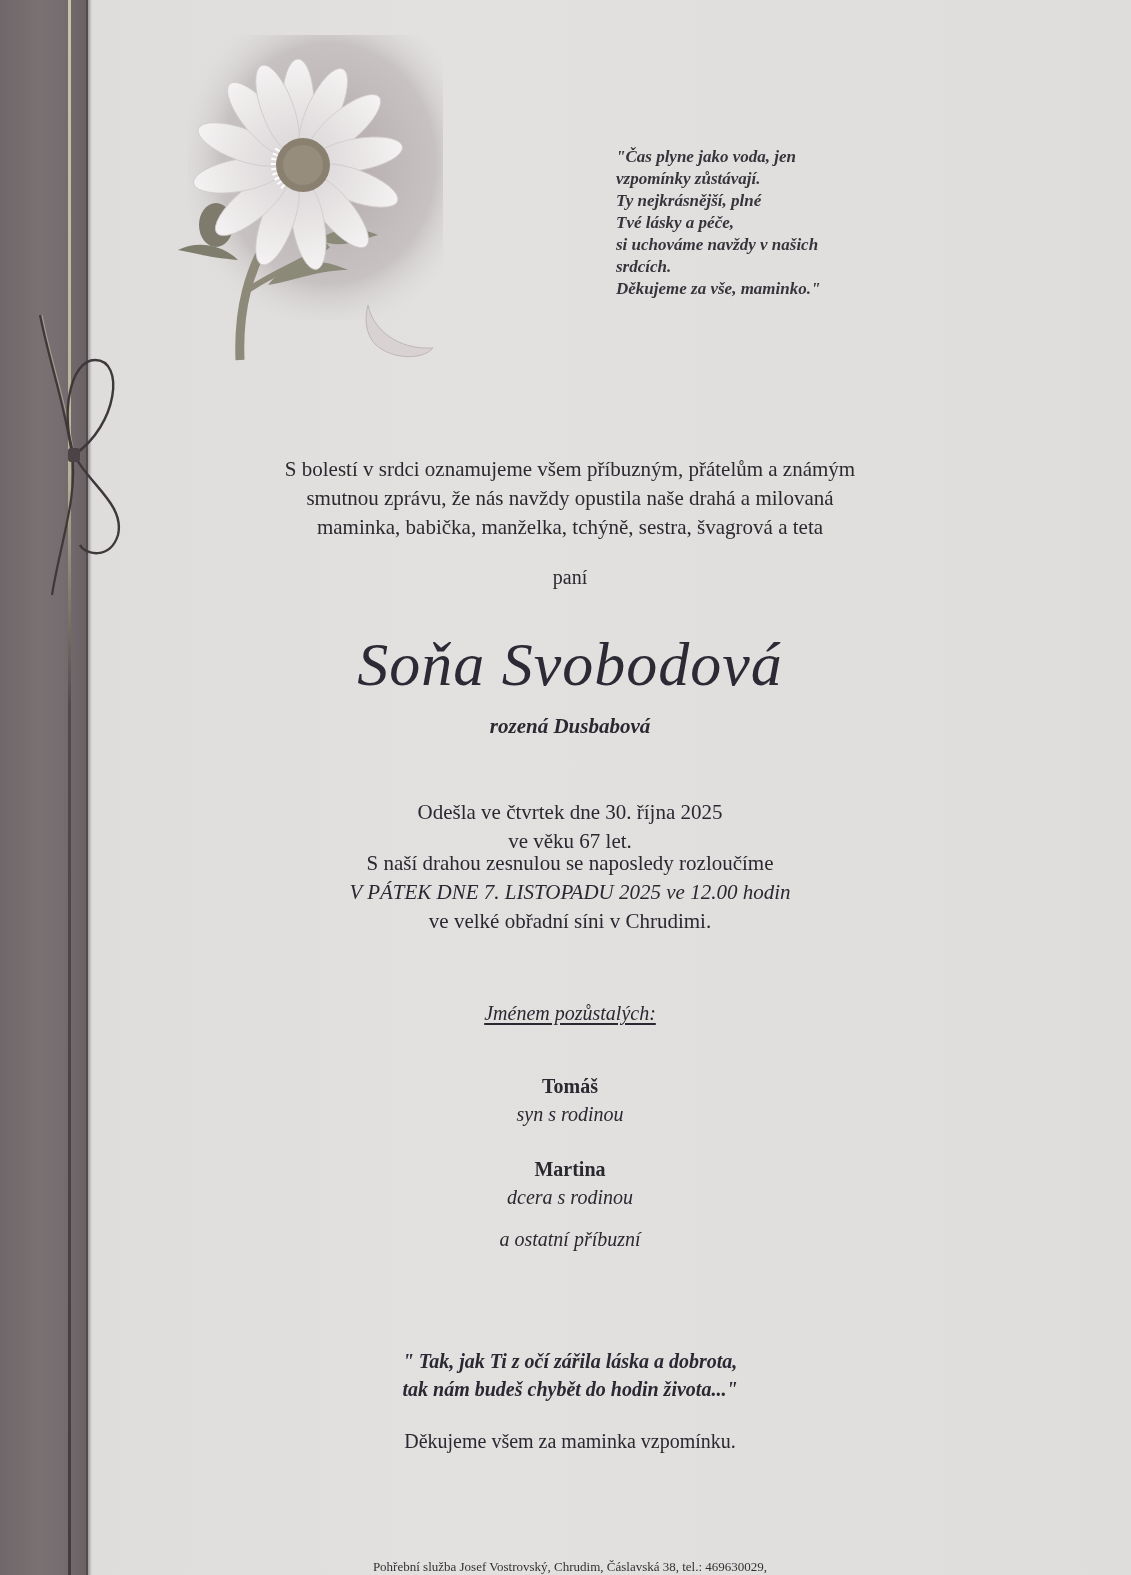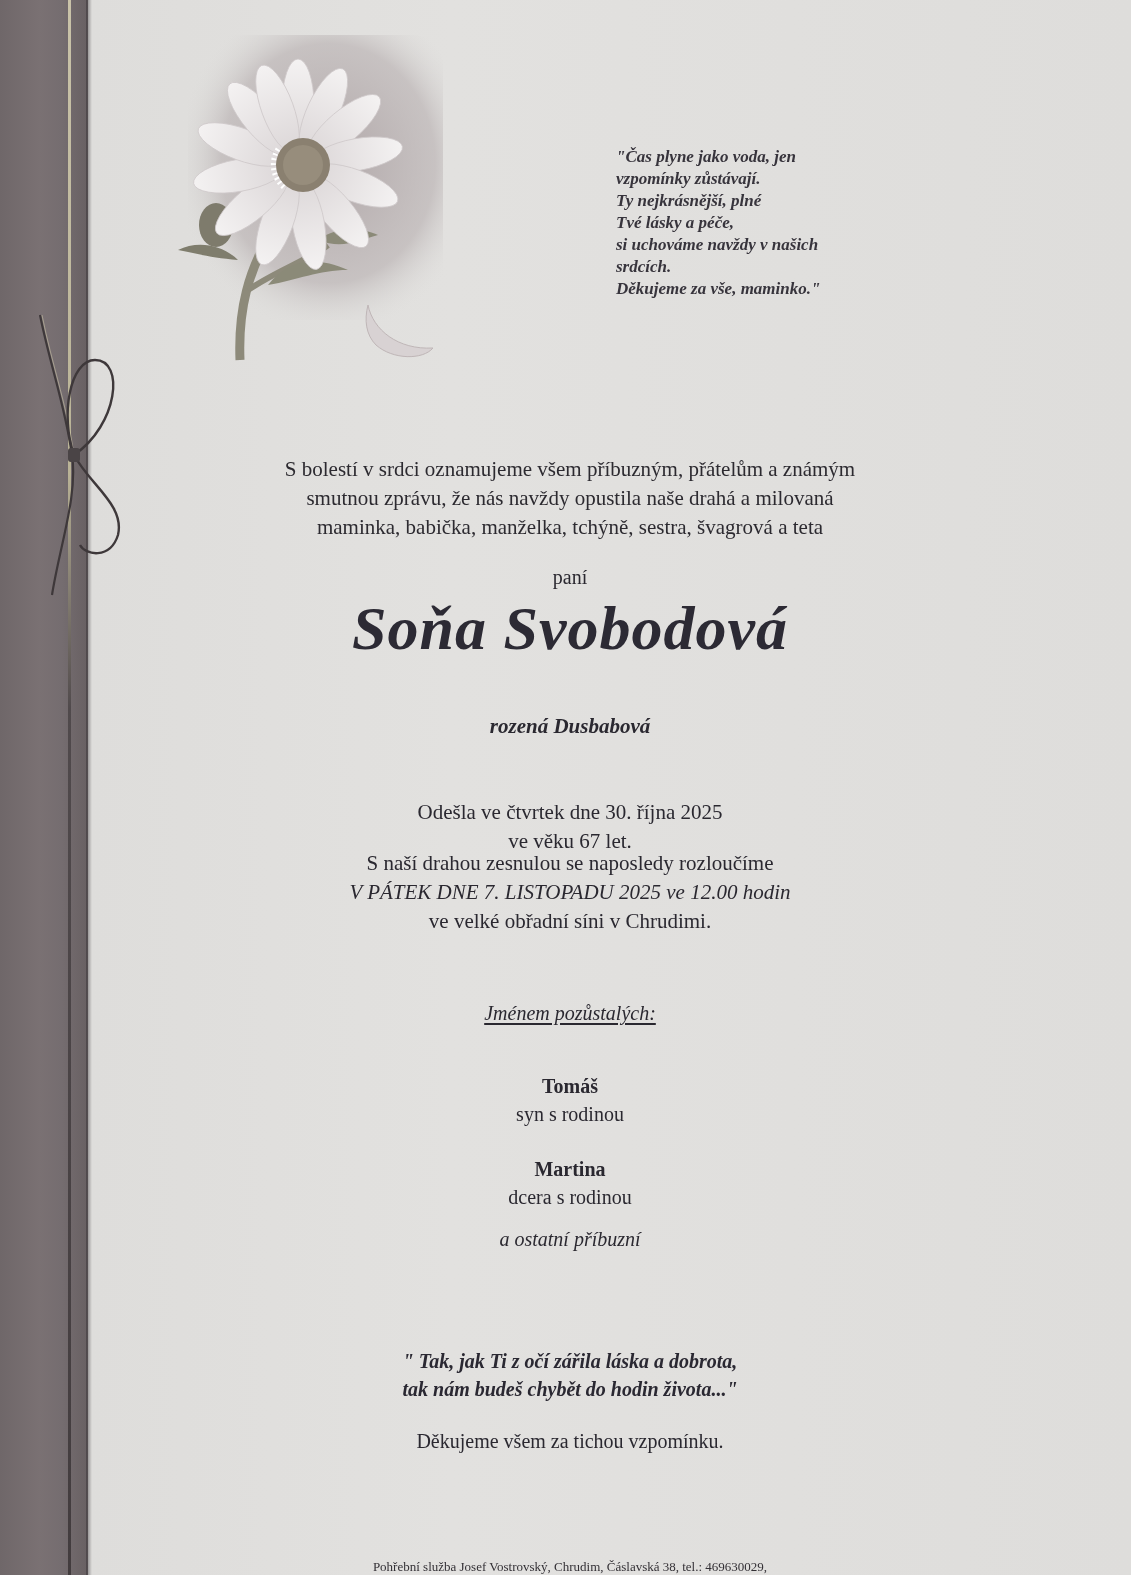--- a/index.html
+++ b/index.html
@@ -71,23 +71,23 @@
       top: 455px;
       font-size: 21px;
       line-height: 29px;
       color: #2c2a30;
     }
     .pani {
       top: 566px;
       font-size: 20px;
     }
     .name {
-      top: 588px;
+      top: 624px;
       font-size: 62px;
-      font-weight: bold;
+      font-weight: normal;
       font-style: italic;
       line-height: 80px;
       color: #2c2a34;
       letter-spacing: 1px;
     }
     .maiden {
       top: 714px;
       font-size: 21px;
       font-weight: bold;
       font-style: italic;
@@ -112,20 +112,21 @@
       text-decoration: underline;
       text-underline-offset: 3px;
     }
     .person-name {
       font-size: 20px;
       font-weight: bold;
       line-height: 28px;
     }
     .person-rel {
       font-size: 20px;
+      font-style: italic;
       line-height: 28px;
     }
     .p1 { top: 1072px; }
     .p2 { top: 1155px; }
     .others {
       top: 1228px;
       font-size: 20px;
       font-style: italic;
     }
     .closing-quote {
@@ -255,19 +256,19 @@
     <div class="person-rel">dcera s rodinou</div>
   </div>
 
   <div class="text-block others">a ostatní příbuzní</div>
 
   <div class="text-block closing-quote">
     <div>" Tak, jak Ti z očí zářila láska a dobrota,</div>
     <div>tak nám budeš chybět do hodin života..."</div>
   </div>
 
-  <div class="text-block thanks">Děkujeme všem za tichou vzpomínku.</div>
+  <div class="text-block thanks">Děkujeme všem za maminka vzpomínku.</div>
 
   <div class="text-block footer">
     <div>Pohřební služba Josef Vostrovský, Chrudim, Čáslavská 38, tel.: 469630029,</div>
   </div>
 
 </div>
 
 </body></html>

